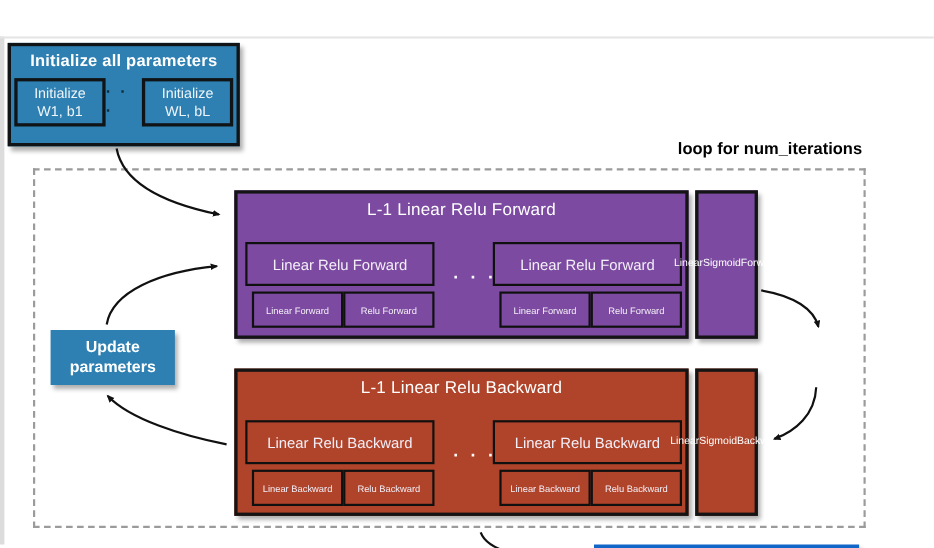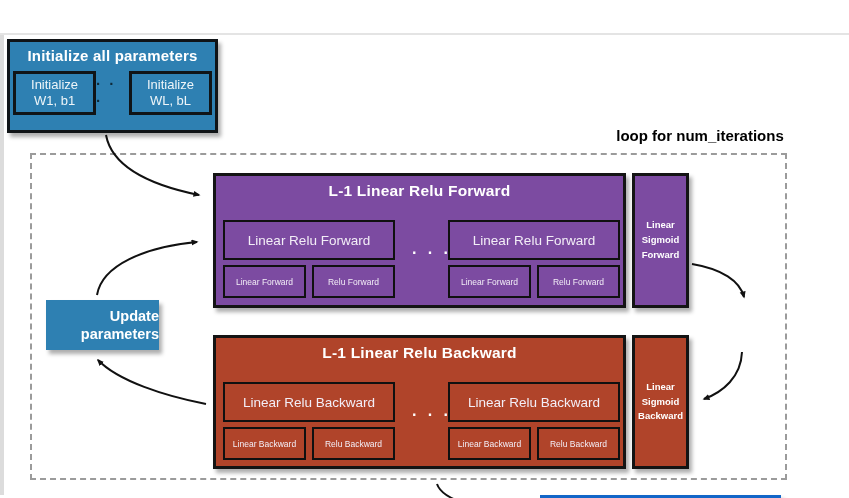--- a/index.html
+++ b/index.html
@@ -24,44 +24,44 @@
   
   .loop-label{position:absolute;left:600px;top:94px;width:200px;text-align:center;
     font-weight:bold;font-size:15px;color:#000;}
   .loop-rect{position:absolute;left:30px;top:120px;width:757px;height:327px;
     border:2px dashed #9b9b9b;box-sizing:border-box;}
 
   
   .stage-box{position:absolute;width:413px;height:135px;border:3px solid #141414;box-sizing:border-box;}
   .stage-box.fwd{left:213px;top:140px;background:#7c4ba1;}
   .stage-box.bwd{left:213px;top:302px;height:134px;background:#b0442a;}
-  .stage-title{color:#fff;font-weight:bold;font-size:15.5px;text-align:center;margin-top:6px;letter-spacing:.2px;}
+  .stage-title{color:#fff;font-weight:normal;font-size:15.5px;text-align:center;margin-top:6px;letter-spacing:.2px;}
   .group{position:absolute;width:172px;top:44px;}
   .group.g0{left:7px;}
   .group.g1{left:232px;}
   .main-cell{height:40px;border:2px solid #101010;box-sizing:border-box;
     display:flex;align-items:center;justify-content:center;color:#f3eef7;font-size:13.5px;}
-  .sub-row{display:flex;justify-content:space-between;margin-top:5px;}
+  .sub-row{display:flex;justify-content:flex-end;margin-top:5px;}
   .sub-cell{width:83px;height:33px;border:2px solid #101010;box-sizing:border-box;
     display:flex;align-items:center;justify-content:center;color:#f3eef7;font-size:8.5px;}
   .mid-dots{position:absolute;left:186px;top:68px;width:60px;text-align:center;
     color:#fff;font-weight:bold;font-size:16px;letter-spacing:3px;}
 
   
   .sig-box{position:absolute;left:632px;width:57px;border:3px solid #141414;box-sizing:border-box;
-    display:flex;flex-direction:column;align-items:center;justify-content:center;
-    color:#fff;font-weight:bold;font-size:9.5px;line-height:1.55;text-align:center;}
+    display:flex;flex-direction:row;align-items:center;justify-content:center;
+    color:#fff;font-weight:normal;font-size:9.5px;line-height:1.55;text-align:center;}
   .sig-box.fwd{top:140px;height:135px;background:#7c4ba1;}
   .sig-box.bwd{top:302px;height:134px;background:#b0442a;}
 
   
   .loss-box{position:absolute;left:717px;top:271px;width:52px;height:46px;background:#2f9e44;
     display:flex;align-items:center;justify-content:center;color:#fff;font-weight:bold;font-size:17px;}
   .update-box{position:absolute;left:46px;top:267px;width:113px;height:50px;background:#2e80b2;
-    display:flex;flex-direction:column;align-items:flex-end;justify-content:center;
+    display:flex;flex-direction:column;align-items:center;justify-content:center;
     color:#fff;font-weight:bold;font-size:14.5px;line-height:1.25;}
   .predict-box{position:absolute;left:540px;top:462px;width:241px;height:31px;background:#1266c8;
     display:flex;align-items:center;justify-content:flex-end;color:#fff;font-weight:bold;font-size:16px;letter-spacing:.3px;}
 
   .arrows{position:absolute;left:0;top:0;width:849px;height:498px;pointer-events:none;}
 </style>
 </head>
 <body>
 
 <div id="stage">

